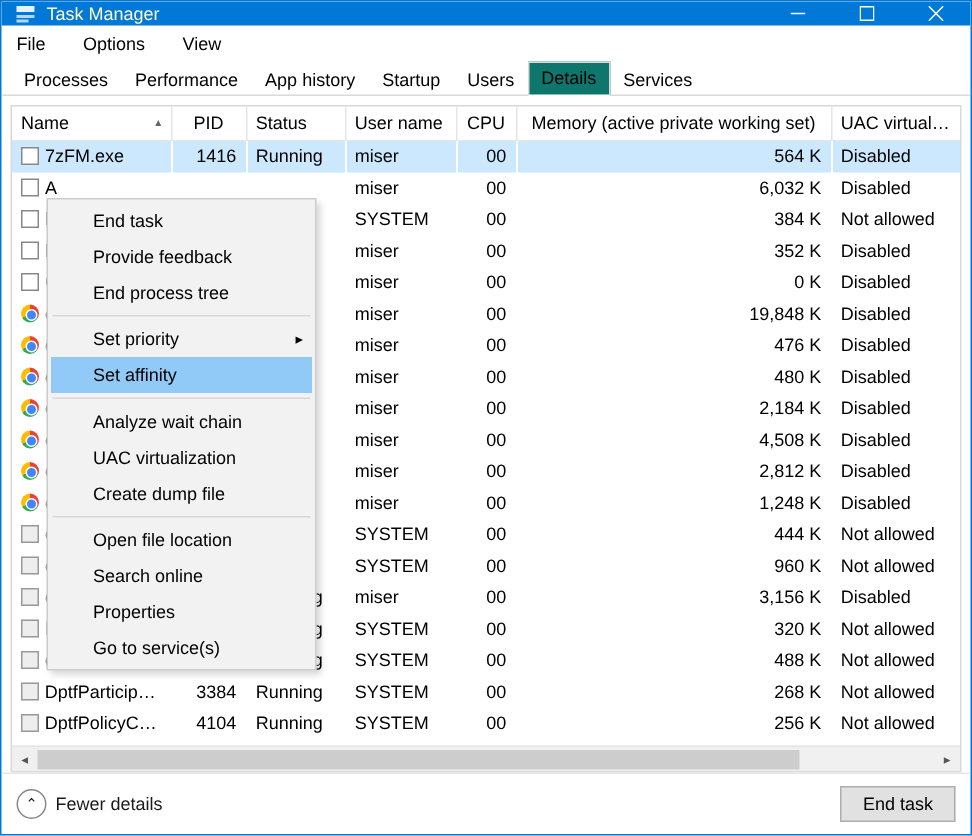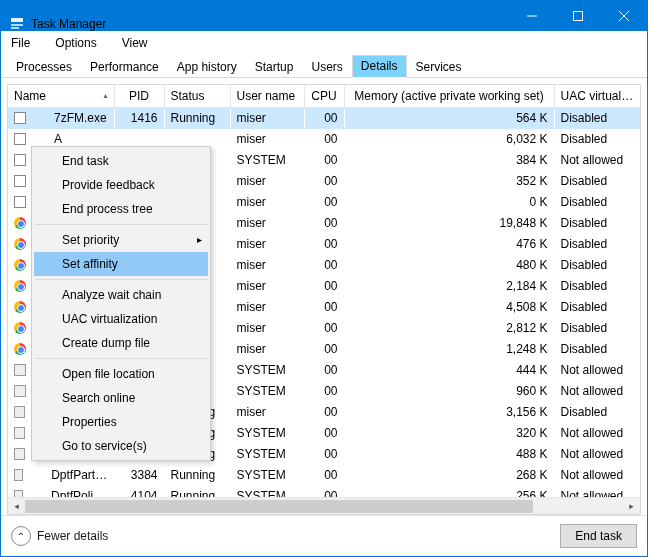--- a/index.html
+++ b/index.html
@@ -11,24 +11,24 @@
     color: #000;
     width: 648px;
     height: 557px;
     overflow: hidden;
     border: 1px solid #0078d7;
     display: flex;
     flex-direction: column;
   }
   .titlebar {
     background: #0078d7;
-    color: #000000;
-    height: 30px;
+    color: #fef9c3;
+    height: 16px;
     display: flex;
-    align-items: flex-end;
+    align-items: center;
     padding-left: 8px;
   }
   .titlebar .icon {
     width: 16px; height: 16px;
     margin-right: 6px;
     display: inline-flex; align-items: center; justify-content: center;
   }
   .titlebar .title { flex: 0 0 auto; font-size: 12px; }
   .titlebar .spacer { flex: 1; }
   .winbtn {
@@ -56,21 +56,21 @@
   .tab {
     padding: 3px 8px 4px 8px;
     border: 1px solid transparent;
     border-bottom: none;
     font-size: 12px;
     position: relative;
     top: 1px;
   }
   .tab.active {
     border-color: #d9d9d9;
-    background: #7dd3fc;
+    background: #0f766e;
     border-bottom: 1px solid #fff;
   }
   .content {
     flex: 1;
     display: flex;
     flex-direction: column;
     padding: 6px 6px 0 6px;
     overflow: hidden;
     position: relative;
   }
@@ -195,21 +195,21 @@
     position: relative;
     font-size: 12px;
   }
   .ctxitem.highlight { background:#91c9f7; }
   .ctxitem .submenu-caret {
     position:absolute; right:6px; top:6px; font-size:10px;
   }
   .ctxsep {
     height:1px; background:#d7d7d7; margin: 3px 1px;
   }
-  .iconcell { display:flex; align-items:center;gap:24px; }
+  .iconcell { display:flex; align-items:center; }
   .iconcell .txt { overflow:hidden; text-overflow:ellipsis; }
 </style>
 </head>
 <body>
 
 <div class="titlebar">
   <span class="icon">
     <svg width="16" height="16" viewBox="0 0 16 16">
         <rect x="2" y="3" width="12" height="4" fill="#fff" opacity="0.9"></rect>
         <rect x="2" y="9" width="12" height="2" fill="#fff" opacity="0.7"></rect>

